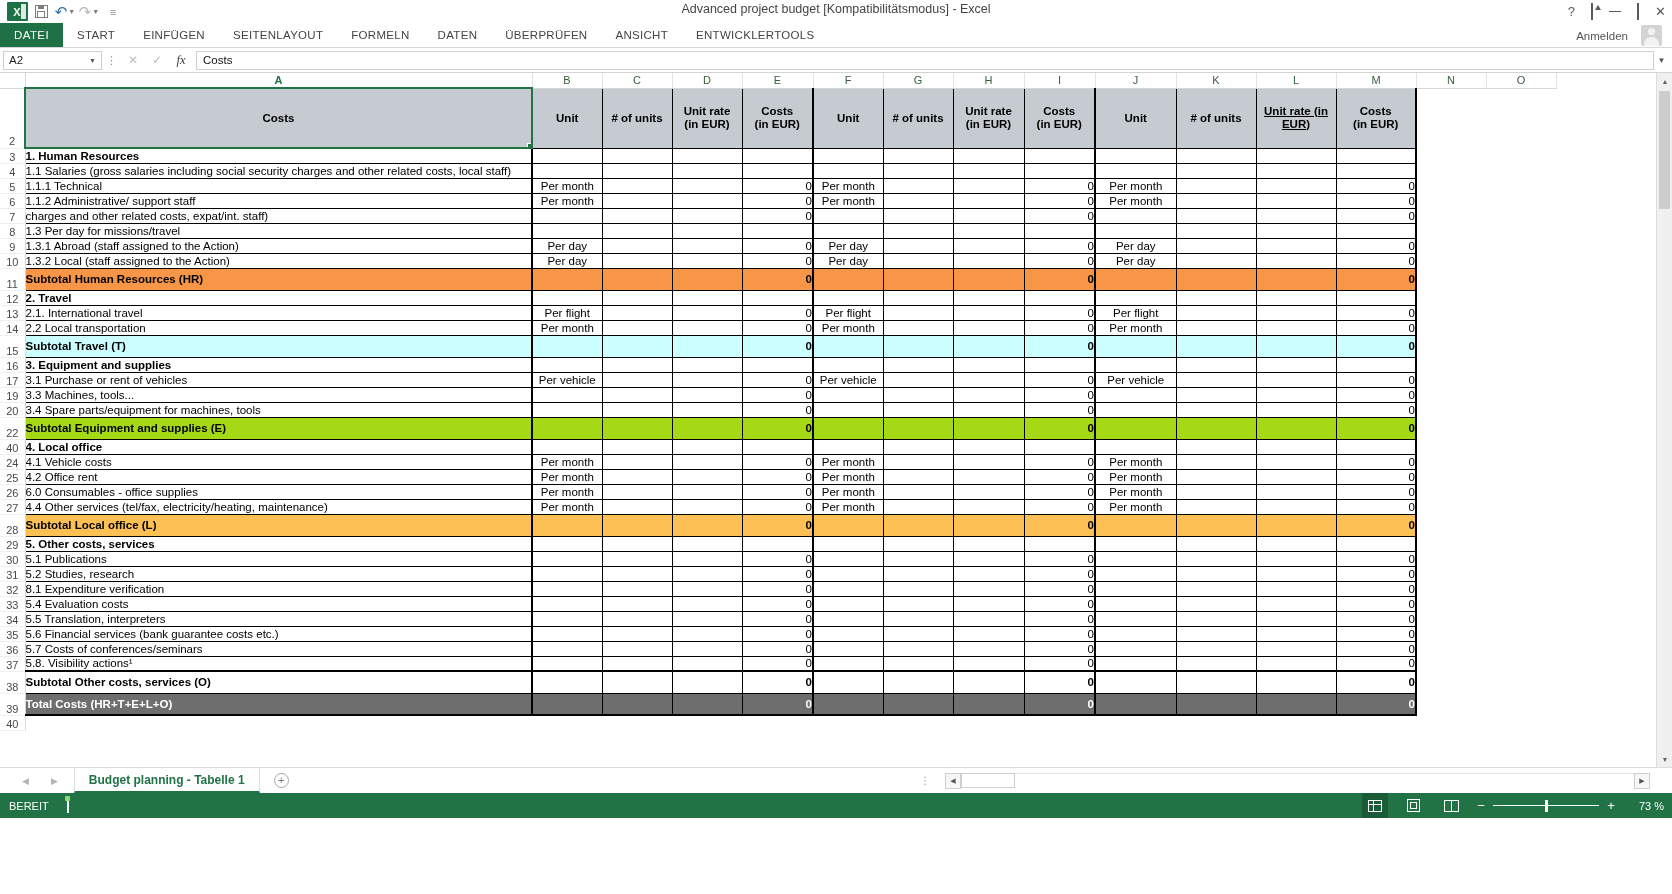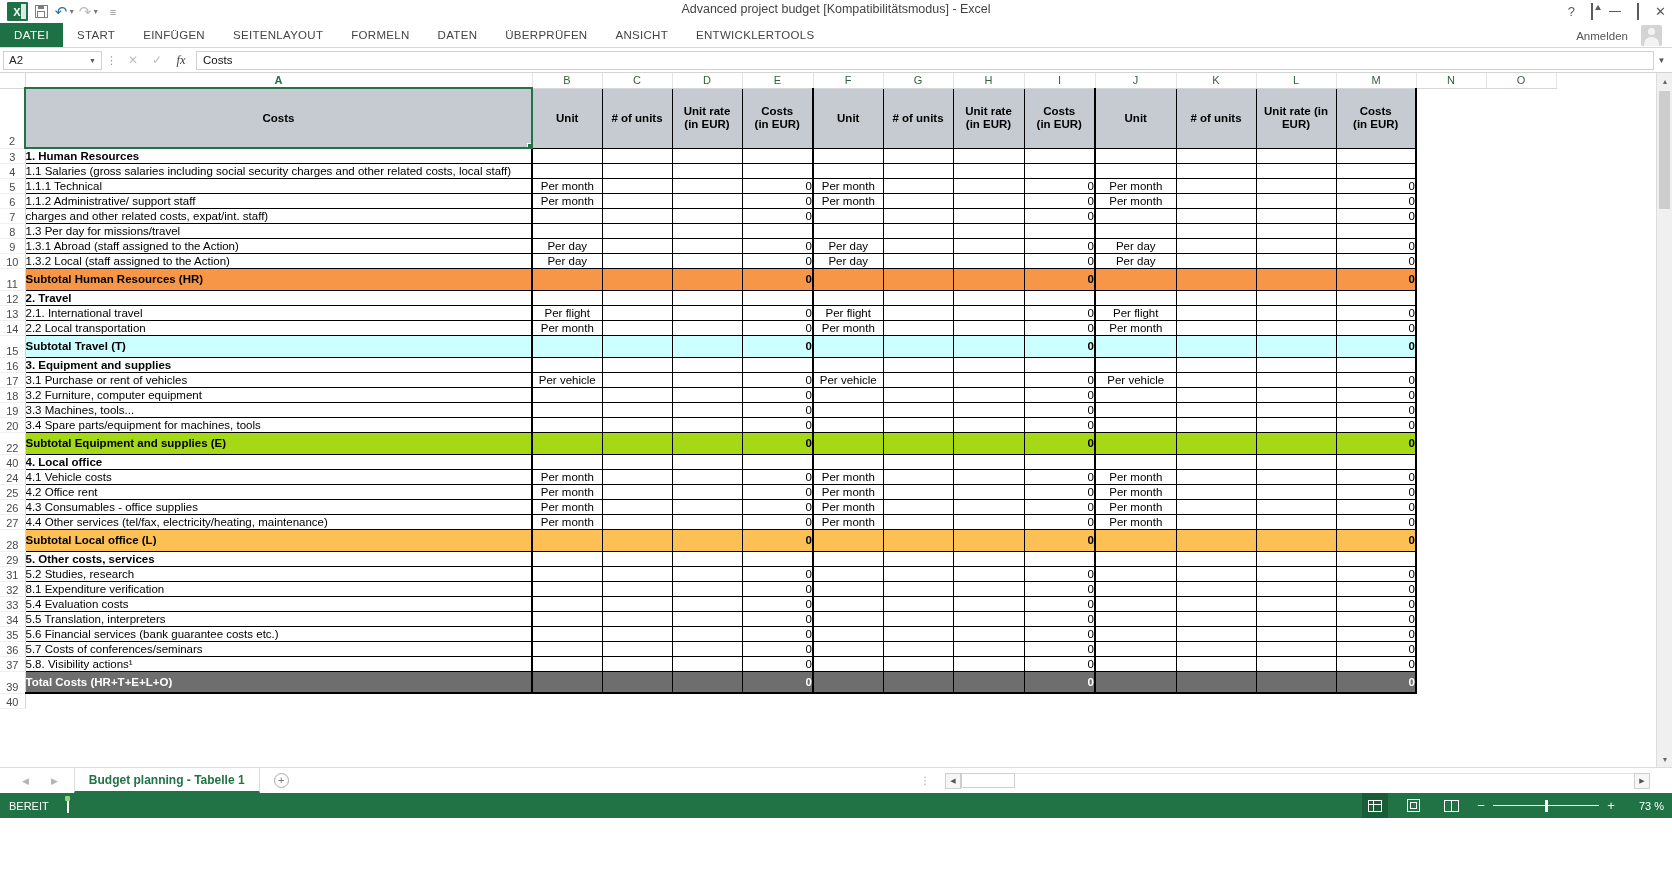--- a/index.html
+++ b/index.html
@@ -458,21 +458,21 @@
           <td class="cell hdr thick-l" style="height: 60px;">Unit</td>
           <td class="cell hdr" style="height: 60px;"># of units</td>
           <td class="cell hdr" style="height: 60px;">Unit rate<br>(in EUR)</td>
           <td class="cell hdr thick-r" style="height: 60px;">Costs<br>(in EUR)</td>
           <td class="cell hdr thick-l" style="height: 60px;">Unit</td>
           <td class="cell hdr" style="height: 60px;"># of units</td>
           <td class="cell hdr" style="height: 60px;">Unit rate<br>(in EUR)</td>
           <td class="cell hdr thick-r" style="height: 60px;">Costs<br>(in EUR)</td>
           <td class="cell hdr thick-l" style="height: 60px;">Unit</td>
           <td class="cell hdr" style="height: 60px;"># of units</td>
-          <td class="cell hdr" style="height: 60px;">Unit rate (in<br>EUR)</td>
+          <td class="cell hdr" style="height: 60px; text-decoration: underline;">Unit rate (in<br>EUR)</td>
           <td class="cell hdr thick-r" style="height: 60px;">Costs<br>(in EUR)</td>
           <td class="cell emptycol"></td>
           <td class="cell emptycol"></td>
         </tr>
         <tr>
           <td class="rowhead" style="height: 15px;">3</td>
           <td class="cell r-white bold" style="height: 15px;">1. Human Resources</td>
           <td class="cell r-white ctr bold thick-l" style="height: 15px;"></td>
           <td class="cell r-white num bold" style="height: 15px;"></td>
           <td class="cell r-white num bold" style="height: 15px;"></td>
@@ -734,38 +734,20 @@
           <td class="cell r-white num" style="height: 15px;"></td>
           <td class="cell r-white num thick-r" style="height: 15px;">0</td>
           <td class="cell r-white ctr thick-l" style="height: 15px;">Per vehicle</td>
           <td class="cell r-white num" style="height: 15px;"></td>
           <td class="cell r-white num" style="height: 15px;"></td>
           <td class="cell r-white num thick-r" style="height: 15px;">0</td>
           <td class="cell emptycol" style="height: 15px;"></td>
           <td class="cell emptycol" style="height: 15px;"></td>
         </tr>
         <tr>
-          <td class="rowhead" style="height: 15px;">18</td>
-          <td class="cell r-white" style="height: 15px;">3.2 Furniture, computer equipment</td>
-          <td class="cell r-white ctr thick-l" style="height: 15px;"></td>
-          <td class="cell r-white num" style="height: 15px;"></td>
-          <td class="cell r-white num" style="height: 15px;"></td>
-          <td class="cell r-white num thick-r" style="height: 15px;">0</td>
-          <td class="cell r-white ctr thick-l" style="height: 15px;"></td>
-          <td class="cell r-white num" style="height: 15px;"></td>
-          <td class="cell r-white num" style="height: 15px;"></td>
-          <td class="cell r-white num thick-r" style="height: 15px;">0</td>
-          <td class="cell r-white ctr thick-l" style="height: 15px;"></td>
-          <td class="cell r-white num" style="height: 15px;"></td>
-          <td class="cell r-white num" style="height: 15px;"></td>
-          <td class="cell r-white num thick-r" style="height: 15px;">0</td>
-          <td class="cell emptycol" style="height: 15px;"></td>
-          <td class="cell emptycol" style="height: 15px;"></td>
-        </tr>
-        <tr>
           <td class="rowhead" style="height: 15px;">19</td>
           <td class="cell r-white" style="height: 15px;">3.3 Machines, tools...</td>
           <td class="cell r-white ctr thick-l" style="height: 15px;"></td>
           <td class="cell r-white num" style="height: 15px;"></td>
           <td class="cell r-white num" style="height: 15px;"></td>
           <td class="cell r-white num thick-r" style="height: 15px;">0</td>
           <td class="cell r-white ctr thick-l" style="height: 15px;"></td>
           <td class="cell r-white num" style="height: 15px;"></td>
           <td class="cell r-white num" style="height: 15px;"></td>
           <td class="cell r-white num thick-r" style="height: 15px;">0</td>
@@ -861,21 +843,21 @@
           <td class="cell r-white num thick-r" style="height: 15px;">0</td>
           <td class="cell r-white ctr thick-l" style="height: 15px;">Per month</td>
           <td class="cell r-white num" style="height: 15px;"></td>
           <td class="cell r-white num" style="height: 15px;"></td>
           <td class="cell r-white num thick-r" style="height: 15px;">0</td>
           <td class="cell emptycol" style="height: 15px;"></td>
           <td class="cell emptycol" style="height: 15px;"></td>
         </tr>
         <tr>
           <td class="rowhead" style="height: 15px;">26</td>
-          <td class="cell r-white" style="height: 15px;">4.3 Consumables - office supplies</td>
+          <td class="cell r-white" style="height: 15px;">6.0 Consumables - office supplies</td>
           <td class="cell r-white ctr thick-l" style="height: 15px;">Per month</td>
           <td class="cell r-white num" style="height: 15px;"></td>
           <td class="cell r-white num" style="height: 15px;"></td>
           <td class="cell r-white num thick-r" style="height: 15px;">0</td>
           <td class="cell r-white ctr thick-l" style="height: 15px;">Per month</td>
           <td class="cell r-white num" style="height: 15px;"></td>
           <td class="cell r-white num" style="height: 15px;"></td>
           <td class="cell r-white num thick-r" style="height: 15px;">0</td>
           <td class="cell r-white ctr thick-l" style="height: 15px;">Per month</td>
           <td class="cell r-white num" style="height: 15px;"></td>
@@ -932,20 +914,38 @@
           <td class="cell r-white num bold" style="height: 15px;"></td>
           <td class="cell r-white num bold thick-r" style="height: 15px;"></td>
           <td class="cell r-white ctr bold thick-l" style="height: 15px;"></td>
           <td class="cell r-white num bold" style="height: 15px;"></td>
           <td class="cell r-white num bold" style="height: 15px;"></td>
           <td class="cell r-white num bold thick-r" style="height: 15px;"></td>
           <td class="cell emptycol" style="height: 15px;"></td>
           <td class="cell emptycol" style="height: 15px;"></td>
         </tr>
         <tr>
+          <td class="rowhead" style="height: 15px;">30</td>
+          <td class="cell r-white" style="height: 15px;">5.1 Publications</td>
+          <td class="cell r-white ctr thick-l" style="height: 15px;"></td>
+          <td class="cell r-white num" style="height: 15px;"></td>
+          <td class="cell r-white num" style="height: 15px;"></td>
+          <td class="cell r-white num thick-r" style="height: 15px;">0</td>
+          <td class="cell r-white ctr thick-l" style="height: 15px;"></td>
+          <td class="cell r-white num" style="height: 15px;"></td>
+          <td class="cell r-white num" style="height: 15px;"></td>
+          <td class="cell r-white num thick-r" style="height: 15px;">0</td>
+          <td class="cell r-white ctr thick-l" style="height: 15px;"></td>
+          <td class="cell r-white num" style="height: 15px;"></td>
+          <td class="cell r-white num" style="height: 15px;"></td>
+          <td class="cell r-white num thick-r" style="height: 15px;">0</td>
+          <td class="cell emptycol" style="height: 15px;"></td>
+          <td class="cell emptycol" style="height: 15px;"></td>
+        </tr>
+        <tr>
           <td class="rowhead" style="height: 15px;">31</td>
           <td class="cell r-white" style="height: 15px;">5.2 Studies, research</td>
           <td class="cell r-white ctr thick-l" style="height: 15px;"></td>
           <td class="cell r-white num" style="height: 15px;"></td>
           <td class="cell r-white num" style="height: 15px;"></td>
           <td class="cell r-white num thick-r" style="height: 15px;">0</td>
           <td class="cell r-white ctr thick-l" style="height: 15px;"></td>
           <td class="cell r-white num" style="height: 15px;"></td>
           <td class="cell r-white num" style="height: 15px;"></td>
           <td class="cell r-white num thick-r" style="height: 15px;">0</td>
@@ -1056,20 +1056,38 @@
           <td class="cell r-white ctr thick-l" style="height: 15px;"></td>
           <td class="cell r-white num" style="height: 15px;"></td>
           <td class="cell r-white num" style="height: 15px;"></td>
           <td class="cell r-white num thick-r" style="height: 15px;">0</td>
           <td class="cell r-white ctr thick-l" style="height: 15px;"></td>
           <td class="cell r-white num" style="height: 15px;"></td>
           <td class="cell r-white num" style="height: 15px;"></td>
           <td class="cell r-white num thick-r" style="height: 15px;">0</td>
           <td class="cell emptycol" style="height: 15px;"></td>
           <td class="cell emptycol" style="height: 15px;"></td>
+        </tr>
+        <tr>
+          <td class="rowhead" style="height: 22px;">38</td>
+          <td class="cell r-white bold thicktop" style="height: 22px;">Subtotal Other costs, services (O)</td>
+          <td class="cell r-white ctr bold thick-l thicktop" style="height: 22px;"></td>
+          <td class="cell r-white num bold thicktop" style="height: 22px;"></td>
+          <td class="cell r-white num bold thicktop" style="height: 22px;"></td>
+          <td class="cell r-white num bold thick-r thicktop" style="height: 22px;">0</td>
+          <td class="cell r-white ctr bold thick-l thicktop" style="height: 22px;"></td>
+          <td class="cell r-white num bold thicktop" style="height: 22px;"></td>
+          <td class="cell r-white num bold thicktop" style="height: 22px;"></td>
+          <td class="cell r-white num bold thick-r thicktop" style="height: 22px;">0</td>
+          <td class="cell r-white ctr bold thick-l thicktop" style="height: 22px;"></td>
+          <td class="cell r-white num bold thicktop" style="height: 22px;"></td>
+          <td class="cell r-white num bold thicktop" style="height: 22px;"></td>
+          <td class="cell r-white num bold thick-r thicktop" style="height: 22px;">0</td>
+          <td class="cell emptycol" style="height: 22px;"></td>
+          <td class="cell emptycol" style="height: 22px;"></td>
         </tr>
         <tr>
           <td class="rowhead" style="height: 22px;">39</td>
           <td class="cell r-gray bold thickbottom" style="height: 22px;">Total Costs (HR+T+E+L+O)</td>
           <td class="cell r-gray ctr bold thick-l thickbottom" style="height: 22px;"></td>
           <td class="cell r-gray num bold thickbottom" style="height: 22px;"></td>
           <td class="cell r-gray num bold thickbottom" style="height: 22px;"></td>
           <td class="cell r-gray num bold thick-r thickbottom" style="height: 22px;">0</td>
           <td class="cell r-gray ctr bold thick-l thickbottom" style="height: 22px;"></td>
           <td class="cell r-gray num bold thickbottom" style="height: 22px;"></td>

